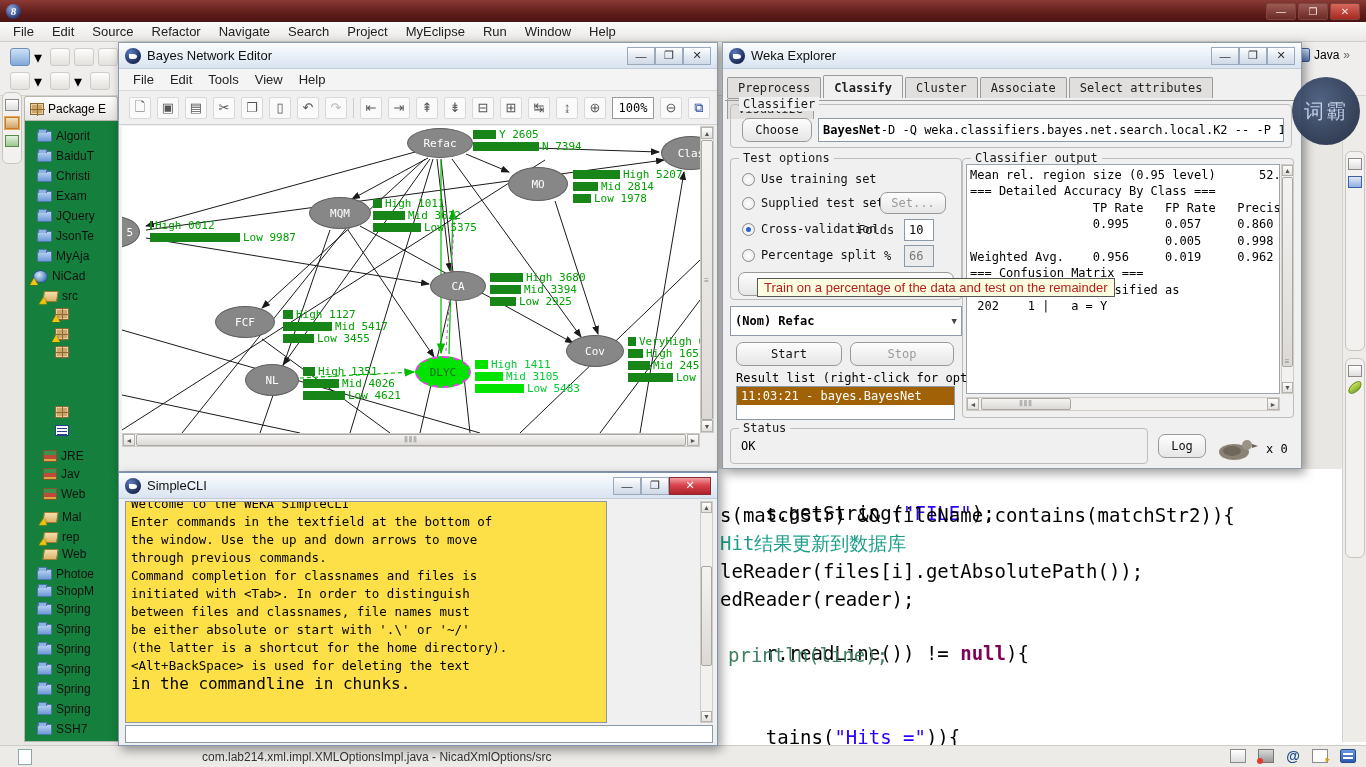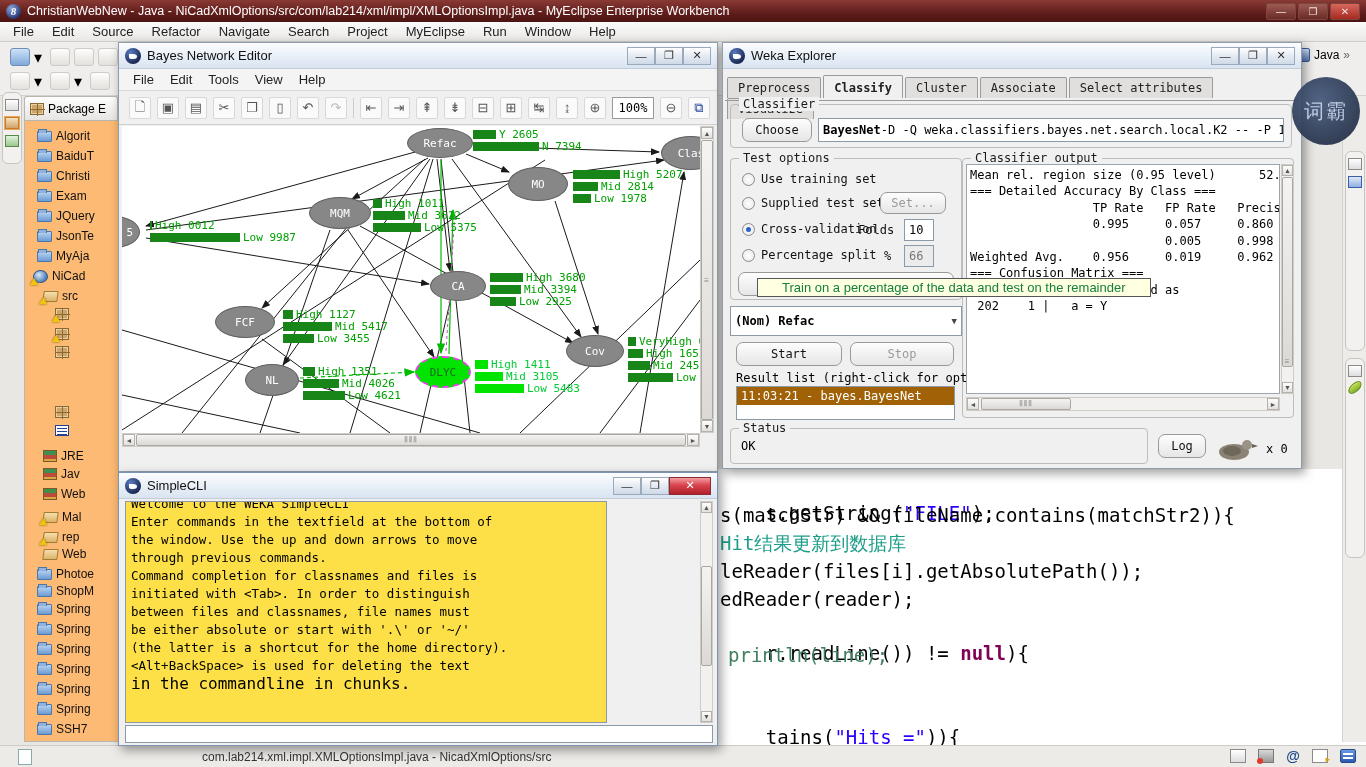--- a/index.html
+++ b/index.html
@@ -14,21 +14,21 @@
   .ewbtn{width:30px;height:17px;border:1px solid #7c4540;background:linear-gradient(#9c5a52,#6b2b26);color:#f2e2e0;font-size:10px;display:flex;align-items:center;justify-content:center;border-radius:2px}
   .ewbtn.cl{background:linear-gradient(#d8675c,#a52a20)}
   .emenu{position:absolute;left:0;top:22px;width:1366px;height:20px;background:linear-gradient(#fbfbfb,#e9e8e6);border-bottom:1px solid #cfcdc9;display:flex;align-items:center;padding-left:4px;z-index:3}
   .emenu span{font-size:13px;color:#222;padding:0 9px}
   .etools{position:absolute;left:0;top:42px;width:1366px;height:54px;background:#EFEEEC;border-bottom:1px solid #d5d2ce;z-index:2}
   .tbico{position:absolute;width:20px;height:18px;border-radius:3px;border:1px solid #cfccc7;background:linear-gradient(#fdfdfc,#e3e1dd)}
   .tbico.col{background:linear-gradient(#cfe2f8,#7fa8d8);border-color:#6d8fb8}
   
   .pkgtab{position:absolute;left:24px;top:96px;width:94px;height:24px;background:linear-gradient(#fefefe,#e7e5e2);border:1px solid #b9b6b1;border-bottom:none;border-radius:3px 3px 0 0;display:flex;align-items:center;padding:0 5px;z-index:2;overflow:hidden}
   .pkgtab .t{font-size:12px;margin-left:4px;white-space:nowrap}
-  .pkgbody{position:absolute;left:24px;top:120px;width:104px;height:622px;background:#fdba74;border:1px solid #b9b6b1;z-index:2;overflow:hidden}
+  .pkgbody{position:absolute;left:24px;top:120px;width:104px;height:622px;background:#15803d;border:1px solid #b9b6b1;z-index:2;overflow:hidden}
   .prow{position:absolute;height:18px;display:flex;align-items:center;white-space:nowrap}
   .plab{font-size:12px;color:#111;margin-left:4px}
   .ic{position:relative;display:inline-block;flex:none}
   .ifolder{width:15px;height:11px;background:linear-gradient(#b8d4f0,#6d9bd4);border:1px solid #4a76ac;border-radius:1px}
   .ifolder::before{content:"";position:absolute;top:-3px;left:0;width:7px;height:3px;background:#8fb3dd;border:1px solid #4a76ac;border-bottom:none}
   .iofolder{width:15px;height:11px;background:linear-gradient(#f5dfae,#dcb468);border:1px solid #a07c34;border-radius:1px;transform:skewX(-8deg)}
   .ilib{width:14px;height:12px;border:1px solid #7a5a2a;background:linear-gradient(180deg,#3f8f4f 0 4px,#c04a3a 4px 8px,#d8a842 8px 12px)}
   .ipkg{width:14px;height:12px;background:#cfa468;border:1px solid #8a6a34;box-shadow:inset 0 0 0 1px #e8cfa0}
   .ipkg::before{content:"";position:absolute;left:6px;top:0;width:1px;height:12px;background:#8a6a34}
   .ipkg::after{content:"";position:absolute;left:0;top:5px;width:14px;height:1px;background:#8a6a34}
@@ -65,21 +65,21 @@
   .sfield.dis{background:#ececec;color:#777}
   .radio{width:13px;height:13px;border-radius:50%;border:1px solid #8a8a8a;background:radial-gradient(#ffffff,#e6e6e6);flex:none;position:relative}
   .radio.on::after{content:"";position:absolute;left:3px;top:3px;width:5px;height:5px;border-radius:50%;background:#2a62c8}
   .optrow{position:absolute;display:flex;align-items:center;gap:6px;font:12px "DejaVu Sans Mono",monospace;color:#111}
   .wtab{display:inline-flex;align-items:center;padding:3px 10px;border:1px solid #9a9a9a;border-bottom:none;background:#e0dfdd;font:12px "DejaVu Sans Mono",monospace;color:#222;margin-right:2px;border-radius:2px 2px 0 0}
   .wtab.active{background:#F0F0F0;font-weight:bold;padding-top:5px;margin-top:-4px}
   .mline{font:12px/16.4px "DejaVu Sans Mono",monospace;white-space:pre;color:#000}
   .sb{position:absolute;background:#F2F1F0;border:1px solid #cfccc8}
   .sbarrow{position:absolute;background:linear-gradient(#fdfdfd,#e2e0dd);border:1px solid #b5b2ad;color:#555;font-size:7px;display:flex;align-items:center;justify-content:center}
   .sbthumb{position:absolute;background:linear-gradient(#f4f3f2,#dcd9d5);border:1px solid #aaa7a2;border-radius:2px;display:flex;align-items:center;justify-content:center;color:#888;font-size:8px;letter-spacing:1px}
-  .tooltip{position:absolute;background:#FFFFE1;border:1px solid #565656;font:13px "Liberation Sans",sans-serif;color:#15803d;padding:1px 24px;white-space:nowrap;z-index:70}
+  .tooltip{position:absolute;background:#FFFFE1;border:1px solid #565656;font:13px "Liberation Sans",sans-serif;color:#b91c1c;padding:1px 6px;white-space:nowrap;z-index:70}
   
   .bnode{position:absolute;border-radius:50%;background:#878787;border:1px solid #5f5f5f;color:#fff;display:flex;align-items:center;justify-content:center;font:11px "DejaVu Sans Mono",monospace;z-index:5}
   .bnode.sel{background:#00E400;border:2px dashed #f03df0;color:#1c6b1c}
   .bars{position:absolute;z-index:4}
   .brow{display:flex;align-items:center;height:12px}
   .bar{height:9px;background:#178517;margin-right:3px;flex:none}
   .blab{font:11px "DejaVu Sans Mono",monospace;color:#00A100;white-space:nowrap}
   .bars.sel .bar{background:#00E400}
   .bars.sel .blab{color:#00CC33}
   .bmenu{display:flex;align-items:center;height:22px;border-bottom:1px solid #d8d8d8;background:#F4F4F4;padding-left:6px}
@@ -97,21 +97,20 @@
   .estatus{position:absolute;left:0;top:745px;width:1366px;height:22px;background:#EDEBE8;border-top:1px solid #cfccc8;display:flex;align-items:center;z-index:1}
   .estatus .t{font-size:12px;color:#333;margin-left:170px;white-space:nowrap}
   .tray{position:absolute;right:10px;top:748px;display:flex;gap:12px;align-items:center;z-index:2}
   .trayico{width:16px;height:14px;position:relative}
 </style>
 </head>
 <body>
 
 <div class="etitle">
   <span class="elogo">8</span>
-  <span class="t">ChristianWebNew - Java - NiCadXmlOptions/src/com/lab214/xml/impl/XMLOptionsImpl.java - MyEclipse Enterprise Workbench</span>
   <span class="ewbtns">
     <span class="ewbtn">—</span>
     <span class="ewbtn">❐</span>
     <span class="ewbtn cl">✕</span>
   </span>
 </div>
 <div class="emenu">
   <span>File</span>
   <span>Edit</span>
   <span>Source</span>

